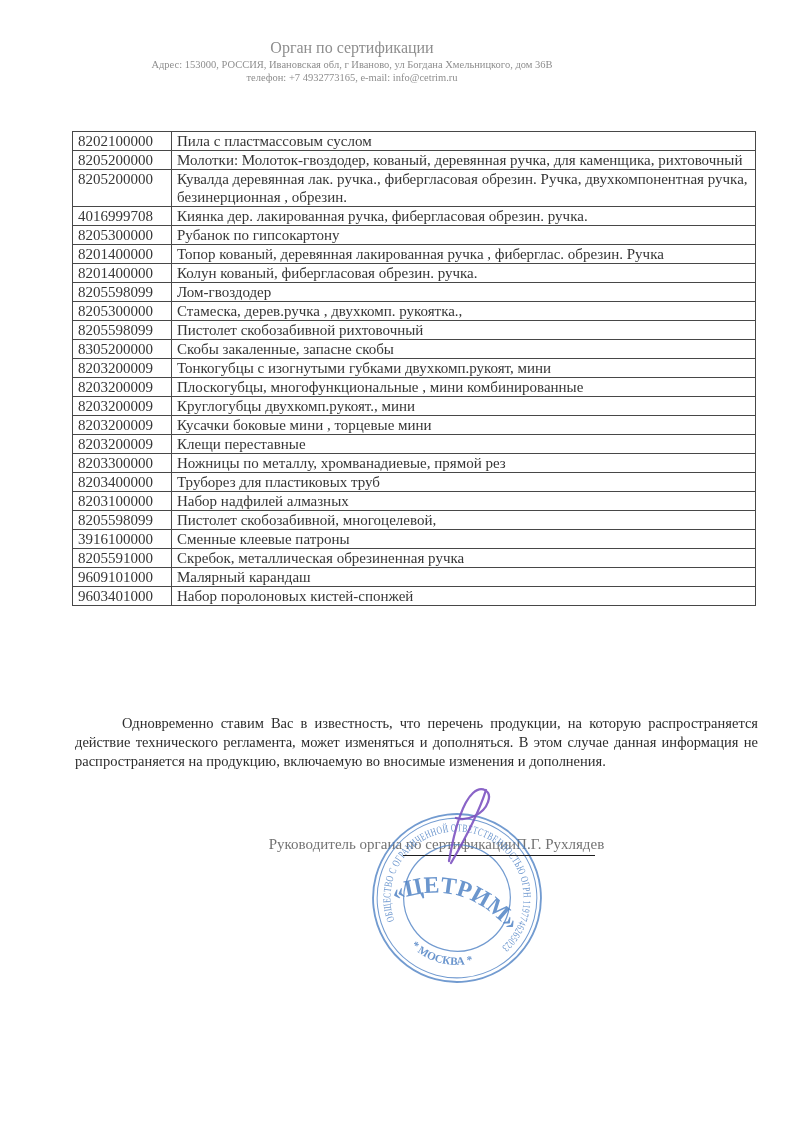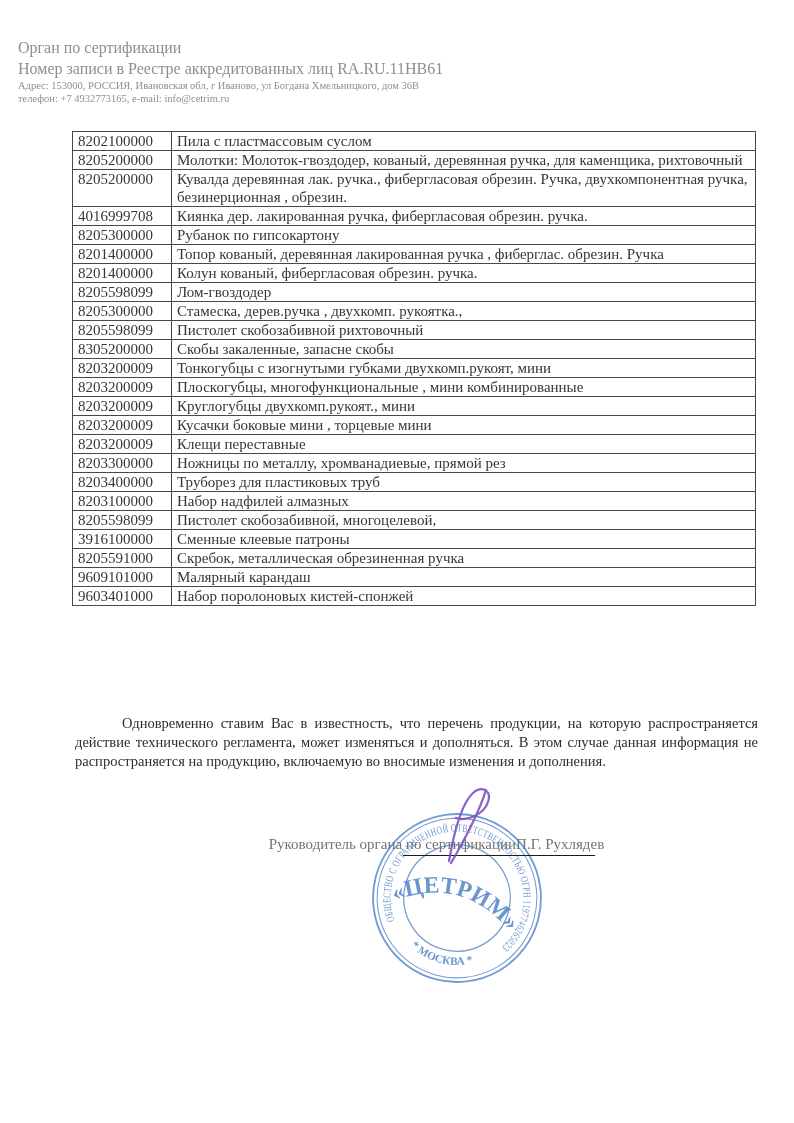--- a/index.html
+++ b/index.html
@@ -8,21 +8,22 @@
     width: 794px;
     height: 1123px;
     background: #ffffff;
     font-family: "Liberation Serif", "DejaVu Serif", serif;
     color: #2f2f2f;
     overflow: hidden;
   }
   
   .doc-header {
     position: absolute;
-    top: 37px; left: 18px; width: 694px;
+    top: 37px; left: 5px; width: 694px;
+    text-align: center;
     color: #8e8e8e;
   }
   .doc-header .big { font-size: 16px; line-height: 21px; }
   .doc-header .small { font-size: 10.5px; line-height: 13px; }
   
   table.codes {
     position: absolute;
     top: 131px; left: 72px;
     width: 684px;
     border-collapse: collapse;
@@ -81,21 +82,20 @@
     z-index: 4;
   }
 </style>
 </head>
 <body>
 
 <div class="page">
 
   <div class="doc-header">
     <div class="big">Орган по сертификации</div>
-    <div class="big">Номер записи в Реестре аккредитованных лиц RA.RU.11НВ61</div>
     <div class="small">Адрес: 153000, РОССИЯ, Ивановская обл, г Иваново, ул Богдана Хмельницкого, дом 36В</div>
     <div class="small">телефон: +7 4932773165, e-mail: info@cetrim.ru</div>
   </div>
 
   <table class="codes">
     <tbody>
     <tr>
       <td class="code">8202100000</td>
       <td class="name">Пила с пластмассовым суслом</td>
     </tr>

